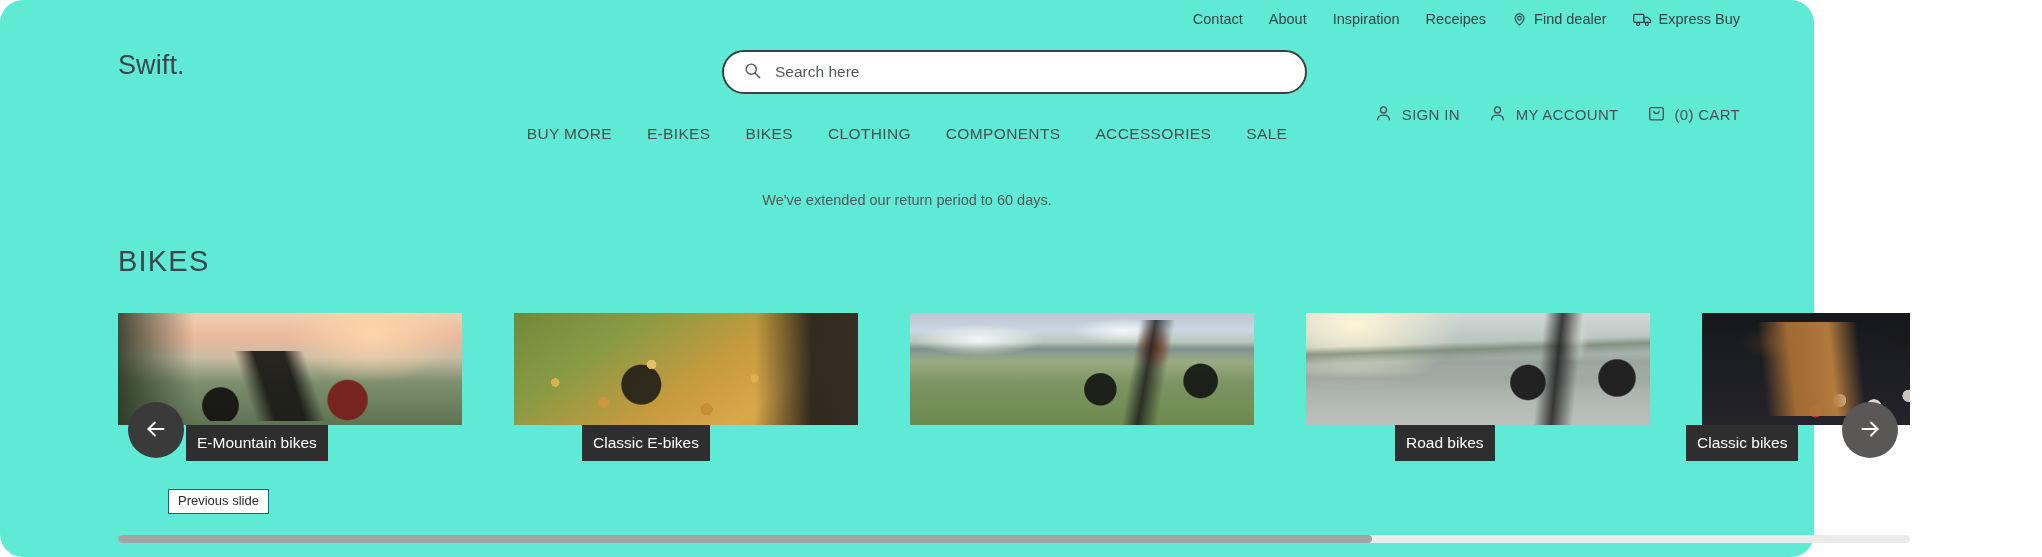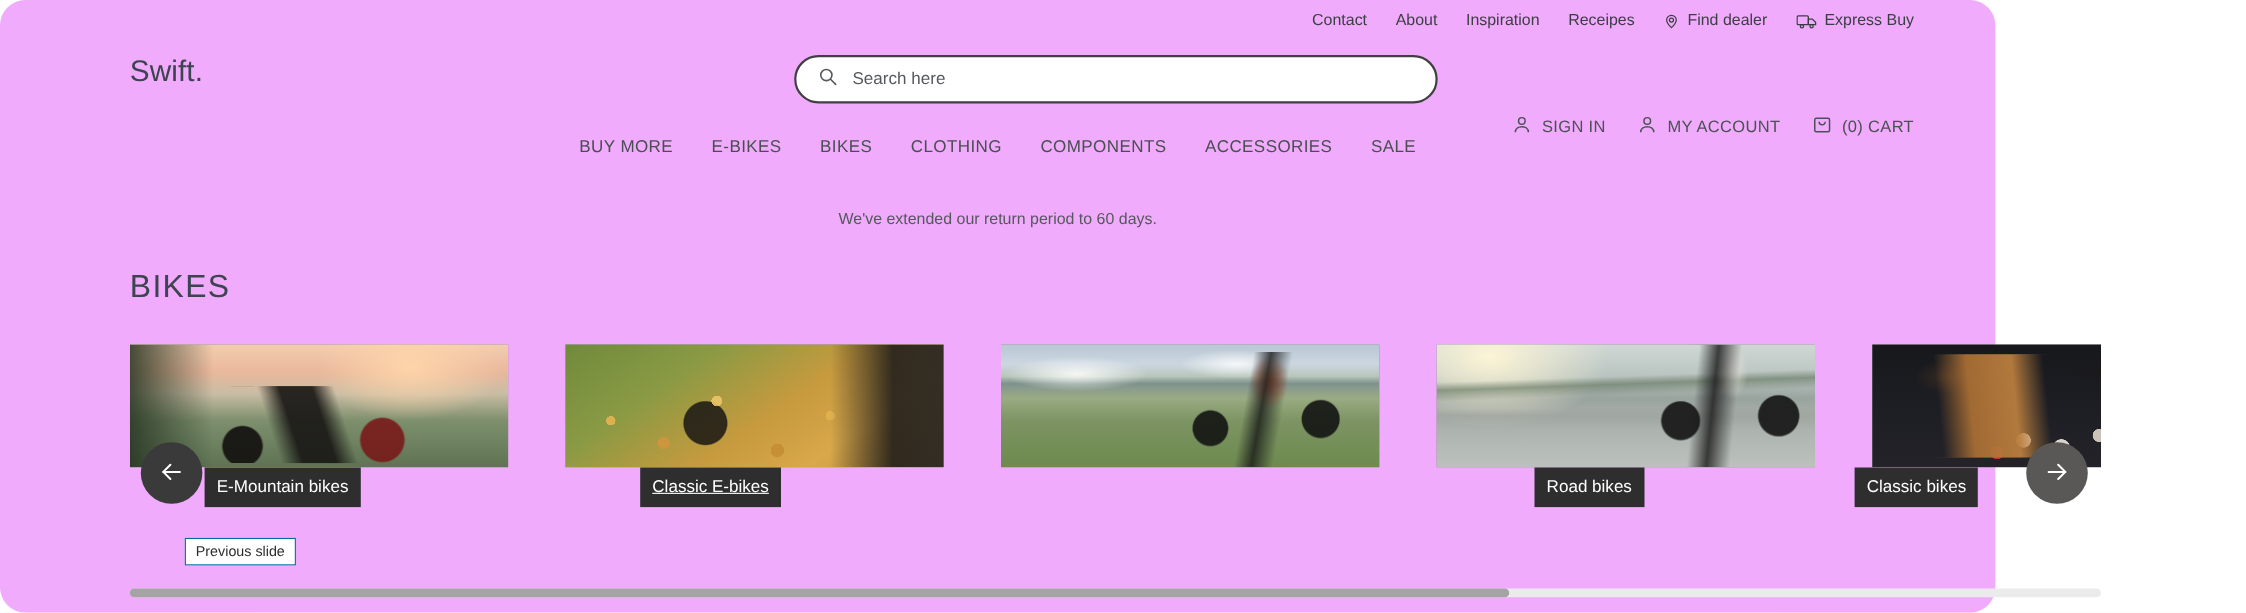--- a/index.html
+++ b/index.html
@@ -12,21 +12,21 @@
     background: #ffffff;
     font-family: "Liberation Sans", sans-serif;
     color: #33373b;
     -webkit-font-smoothing: antialiased;
   }
 
   .page {
     position: relative;
     width: 1814px;
     height: 557px;
-    background: #f0abfc;
+    background: #5eead4;
     border-radius: 23px;
   }
 
   
   .utility-bar {
     position: absolute;
     top: 0; left: 0; right: 0;
     height: 38px;
     display: flex;
     align-items: center;
@@ -492,21 +492,21 @@
 
       <div class="card">
         <div class="card-img photo-classic"></div>
       </div>
 
     </div>
   </div>
 
   <div class="card-label-wrap" style="left:118px;">
     <span class="card-label" style="left:68px;top:0;">E-Mountain bikes</span>
-    <span class="card-label" style="left:464px;top:0;text-decoration:underline;">Classic E-bikes</span>
+    <span class="card-label" style="left:464px;top:0;">Classic E-bikes</span>
     <span class="card-label" style="left:1277px;top:0;">Road bikes</span>
     <span class="card-label" style="left:1568px;top:0;">Classic bikes</span>
   </div>
 
   <button class="nav-arrow nav-arrow-prev">
     <span>
       <svg width="26" height="26" viewBox="0 0 24 24" fill="none" stroke="#ffffff" stroke-width="1.7" stroke-linecap="round" stroke-linejoin="round">
         <line x1="19" y1="12" x2="5" y2="12"></line>
         <polyline points="11,6 5,12 11,18"></polyline>
       </svg>

